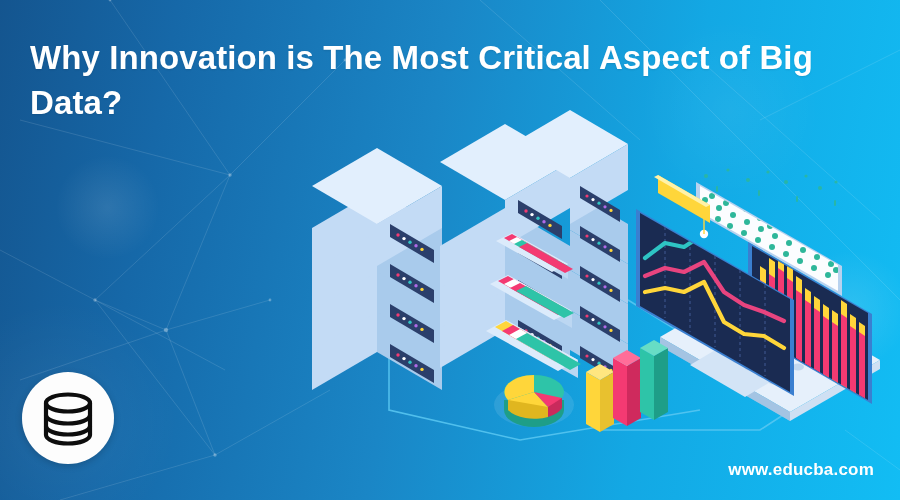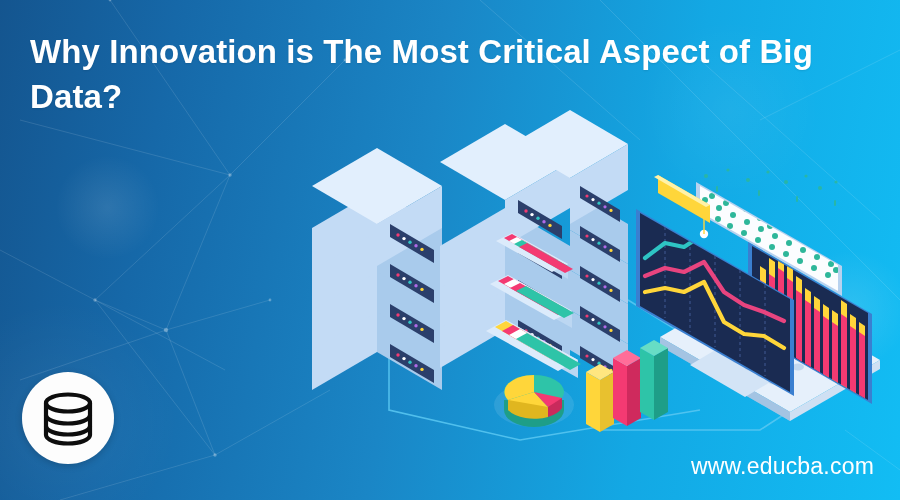--- a/index.html
+++ b/index.html
@@ -14,34 +14,34 @@
   }
   
   .glow{position:absolute;border-radius:50%;pointer-events:none;}
   .g1{left:55px;top:155px;width:105px;height:105px;background:radial-gradient(circle,rgba(255,255,255,.10) 0%,rgba(255,255,255,0) 70%);}
   .g2{left:-60px;top:300px;width:240px;height:240px;background:radial-gradient(circle,rgba(255,255,255,.05) 0%,rgba(255,255,255,0) 70%);}
   .g3{left:790px;top:250px;width:120px;height:120px;background:radial-gradient(circle,rgba(255,255,255,.12) 0%,rgba(255,255,255,0) 70%);}
   .g4{left:640px;top:20px;width:180px;height:180px;background:radial-gradient(circle,rgba(255,255,255,.05) 0%,rgba(255,255,255,0) 70%);}
   svg.deco{position:absolute;left:0;top:0;width:900px;height:500px;}
   
   #title{
-    position:absolute;left:30px;top:8px;width:810px;
+    position:absolute;left:30px;top:14px;width:810px;
     color:#ffffff;font-size:33px;line-height:1.36;font-weight:bold;
     letter-spacing:.1px;text-shadow:0 1px 2px rgba(0,0,0,.10);
   }
   
   #logo{
     position:absolute;left:22px;top:372px;width:92px;height:92px;border-radius:50%;
     background:#fdfdfd;box-shadow:0 2px 7px rgba(0,0,0,.18);
     display:flex;align-items:center;justify-content:center;
   }
   
   #watermark{
     position:absolute;right:26px;bottom:20px;color:#ffffff;
-    font-size:23px;font-weight:normal;letter-spacing:.2px;
+    font-size:17px;font-weight:bold;letter-spacing:.2px;
   }
   svg.art{position:absolute;left:0;top:0;width:900px;height:500px;}
 </style>
 </head>
 <body>
 
 <div id="banner">
 
   <div class="glow g1"></div>
   <div class="glow g2"></div>

